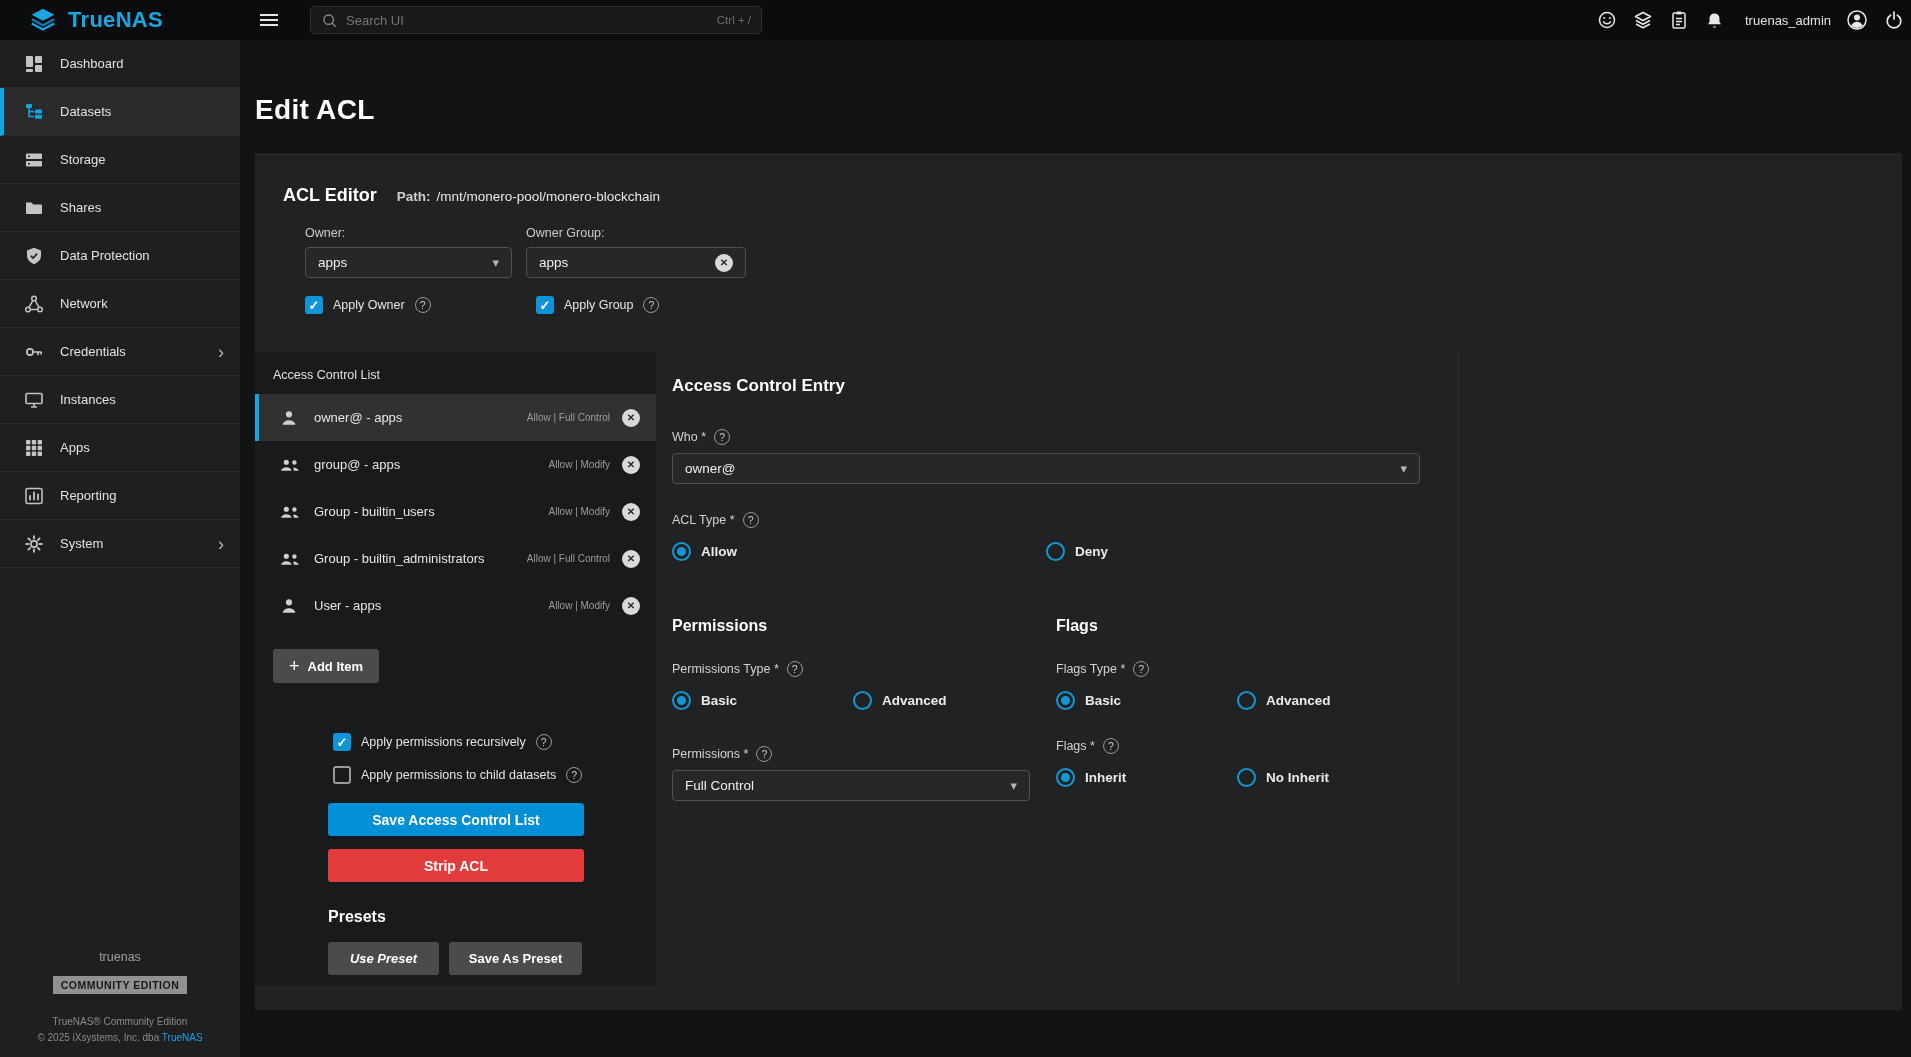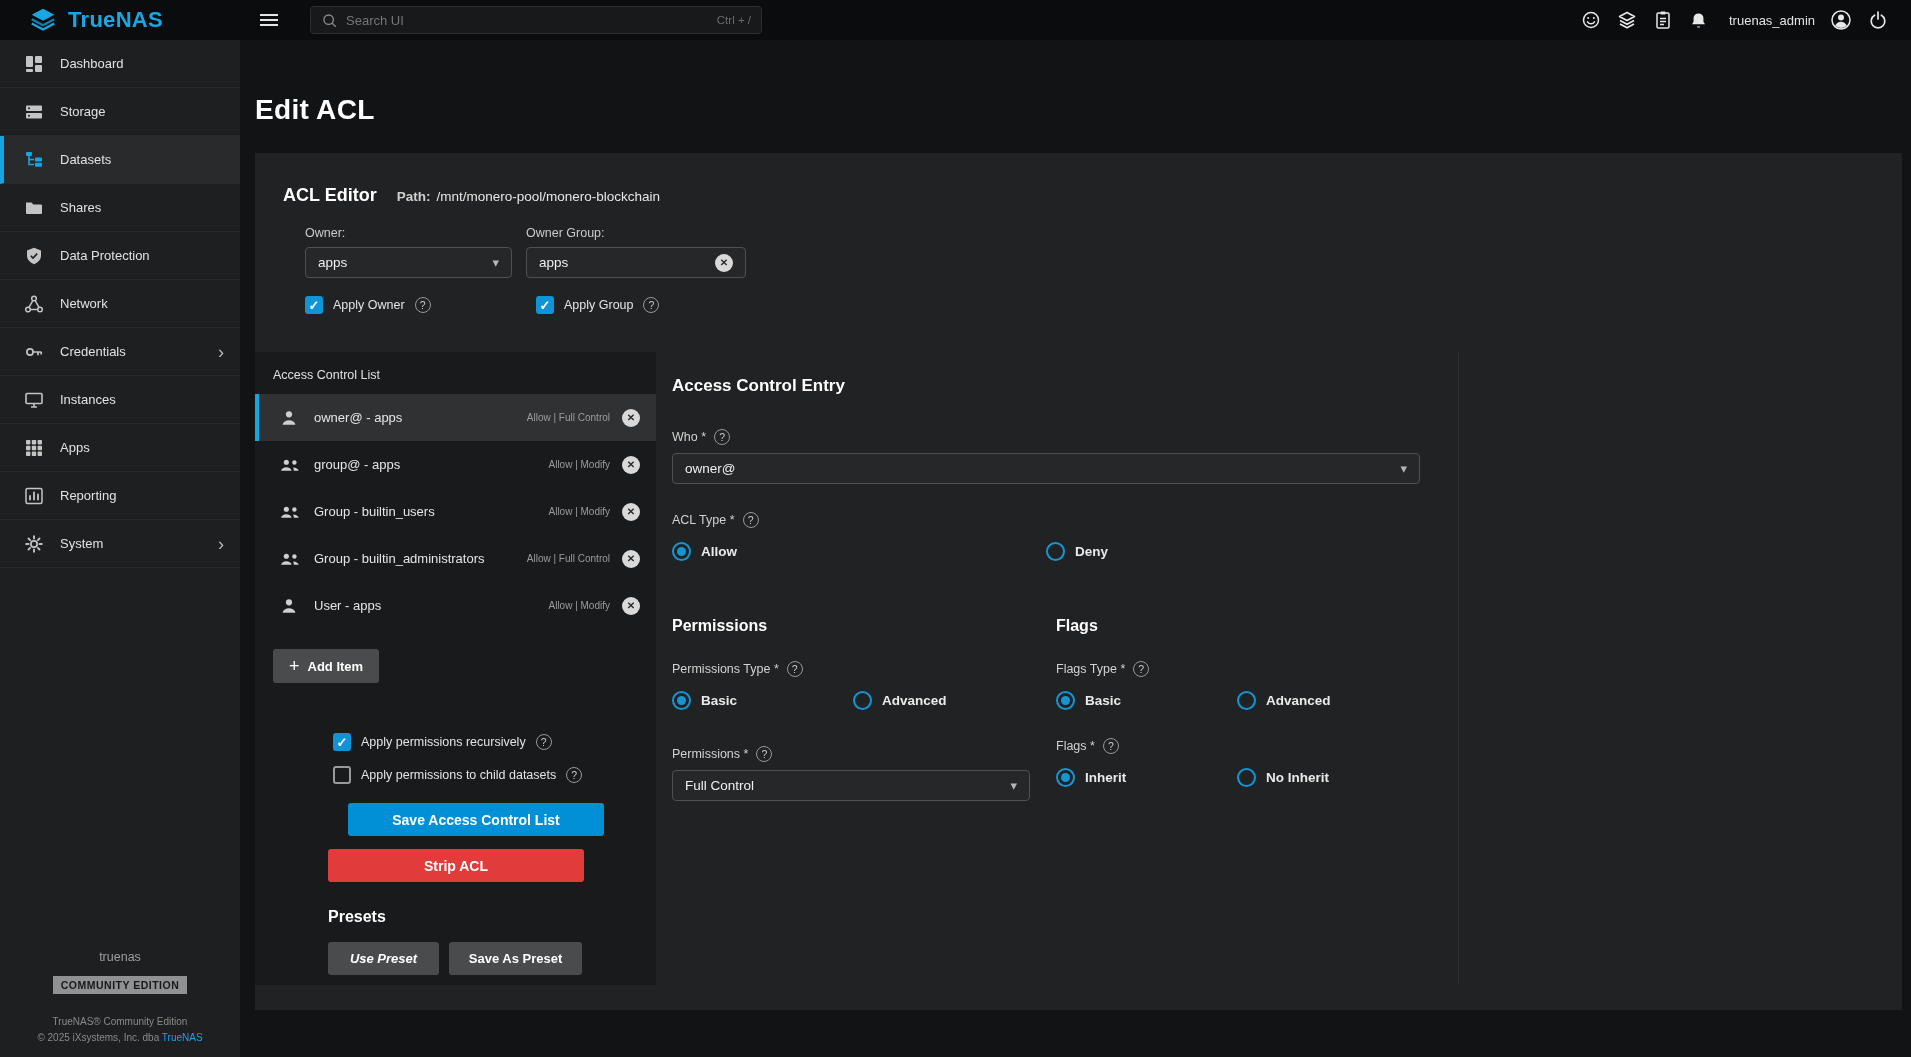--- a/index.html
+++ b/index.html
@@ -13,21 +13,21 @@
   .logo-area { width:240px; display:flex; align-items:center; gap:10px; padding-left:28px; cursor:pointer; }
   .logo-text { color:#17a8e3; font-size:22px; font-weight:600; letter-spacing:.3px; }
   .hamburger { margin-left:14px; background:none; border:none; cursor:pointer;
     display:flex; flex-direction:column; gap:3px; padding:6px; }
   .hamburger .bar { width:18px; height:2px; background:#e6e6e6; }
   .search { margin-left:26px; width:452px; height:28px; background:#17191b; border:1px solid #2c2f31;
     border-radius:4px; display:flex; align-items:center; gap:8px; padding:0 10px; }
   .search input { flex:1; background:transparent; border:none; outline:none; color:#dddddd; font-size:13px; }
   .search input::placeholder { color:#757575; }
   .hint { font-size:11.5px; color:#6b6b6b; white-space:nowrap; }
-  .topbar-right { margin-left:auto; display:flex; align-items:center; gap:6px; padding-right:18px; }
+  .topbar-right { margin-left:auto; display:flex; align-items:center; gap:6px; padding-right:2px; }
   .icon-btn { background:none; border:none; cursor:pointer; padding:5px; display:flex; align-items:center; }
   .username { font-size:13px; color:#e3e3e3; margin:0 4px 0 10px; cursor:pointer; }
 
   
   .layout { display:flex; height:1017px; }
 
   
   .sidebar { width:240px; background:#1e1f20; display:flex; flex-direction:column; }
   .side-item { height:48px; min-height:48px; display:flex; align-items:center; gap:16px;
     padding-left:24px; font-size:13px; color:#e2e2e2; border-bottom:1px solid #272829; cursor:pointer; }
@@ -80,21 +80,21 @@
   .acl-row.selected { background:#303132; border-left:4px solid #14a5e3; padding-left:20px; }
   .entry-icon { width:24px; margin-right:11px; display:flex; }
   .entry-name { font-size:13px; color:#e6e6e6; white-space:nowrap; }
   .entry-perm { margin-left:auto; font-size:10px; color:#9c9c9c; margin-right:12px; white-space:nowrap; }
   .cancel { width:18px; height:18px; border-radius:50%; background:#d9d9d9; color:#2b2b2b; border:none; flex:none;
     font-size:10px; font-weight:bold; display:flex; align-items:center; justify-content:center; cursor:pointer; padding:0; }
 
   .btn { border:none; cursor:pointer; font-weight:bold; color:#fff; border-radius:3px;
     display:inline-flex; align-items:center; justify-content:center; }
   .btn-gray { background:#4a4b4c; }
-  .btn-blue { background:#0190d6;margin-left:20px; }
+  .btn-blue { background:#0190d6; }
   .btn-red  { background:#e13b3b; }
   .add-item-btn { margin:20px 0 0 18px; align-self:flex-start; height:34px; padding:0 16px; gap:8px; font-size:13px; }
   .plus-glyph { font-size:18px; font-weight:normal; }
 
   .lower-block { margin-left:73px; margin-top:50px; display:flex; flex-direction:column; align-items:flex-start; }
   .cb-row { margin-left:5px; margin-bottom:15px; }
   .save-btn { width:256px; height:33px; font-size:14px; margin-top:4px; }
   .strip-btn { width:256px; height:33px; font-size:14px; margin-top:13px; }
   .presets-title { font-size:16px; font-weight:800; color:#fff; margin-top:26px; }
   .preset-btns { display:flex; gap:10px; margin-top:16px; }
@@ -206,44 +206,44 @@
       <svg width="20" height="20" viewBox="0 0 20 20">
         <g fill="#c4c4c4">
             <rect x="2" y="2" width="7" height="11" rx="1"></rect>
             <rect x="11" y="2" width="7" height="7" rx="1"></rect>
         <rect x="2" y="15" width="7" height="3" rx="1"></rect>
             <rect x="11" y="11" width="7" height="7" rx="1"></rect>
           </g>
       </svg>
       <span>Dashboard</span>
     </div>
-    <div class="side-item">
-      <svg width="20" height="20" viewBox="0 0 20 20">
-        <g fill="#c4c4c4">
-            <rect x="2" y="3.5" width="16" height="5.5" rx="1"></rect>
-            <rect x="2" y="11" width="16" height="5.5" rx="1"></rect>
-          </g>
-        <circle cx="5" cy="6.2" r="1" fill="#1e1f20"></circle>
-          <circle cx="5" cy="13.8" r="1" fill="#1e1f20"></circle>
-      </svg>
-      <span>Storage</span>
-    </div>
     <div class="side-item active">
       <svg width="20" height="20" viewBox="0 0 20 20">
         <g stroke="#14a5e3" stroke-width="1.6" fill="none">
             <path d="M5 6v8.5h5"></path>
             <path d="M5 9.5h5"></path>
           </g>
         <g fill="#14a5e3">
             <rect x="2" y="2" width="6" height="4" rx="0.8"></rect>
             <rect x="11" y="7.5" width="7" height="4" rx="0.8"></rect>
         <rect x="11" y="12.8" width="7" height="4" rx="0.8"></rect>
           </g>
       </svg>
       <span>Datasets</span>
+    </div>
+    <div class="side-item">
+      <svg width="20" height="20" viewBox="0 0 20 20">
+        <g fill="#c4c4c4">
+            <rect x="2" y="3.5" width="16" height="5.5" rx="1"></rect>
+            <rect x="2" y="11" width="16" height="5.5" rx="1"></rect>
+          </g>
+        <circle cx="5" cy="6.2" r="1" fill="#1e1f20"></circle>
+          <circle cx="5" cy="13.8" r="1" fill="#1e1f20"></circle>
+      </svg>
+      <span>Storage</span>
     </div>
     <div class="side-item">
       <svg width="20" height="20" viewBox="0 0 20 20">
         <path d="M2 4.5h5.5l1.8 2H17a1 1 0 0 1 1 1v7.5a1 1 0 0 1-1 1H3a1 1 0 0 1-1-1z" fill="#c4c4c4"></path>
       </svg>
       <span>Shares</span>
     </div>
     <div class="side-item">
       <svg width="20" height="20" viewBox="0 0 20 20">
         <path d="M10 1.8l7 2.6v5c0 4.2-3 6.9-7 8.8-4-1.9-7-4.6-7-8.8v-5z" fill="#c4c4c4"></path>

